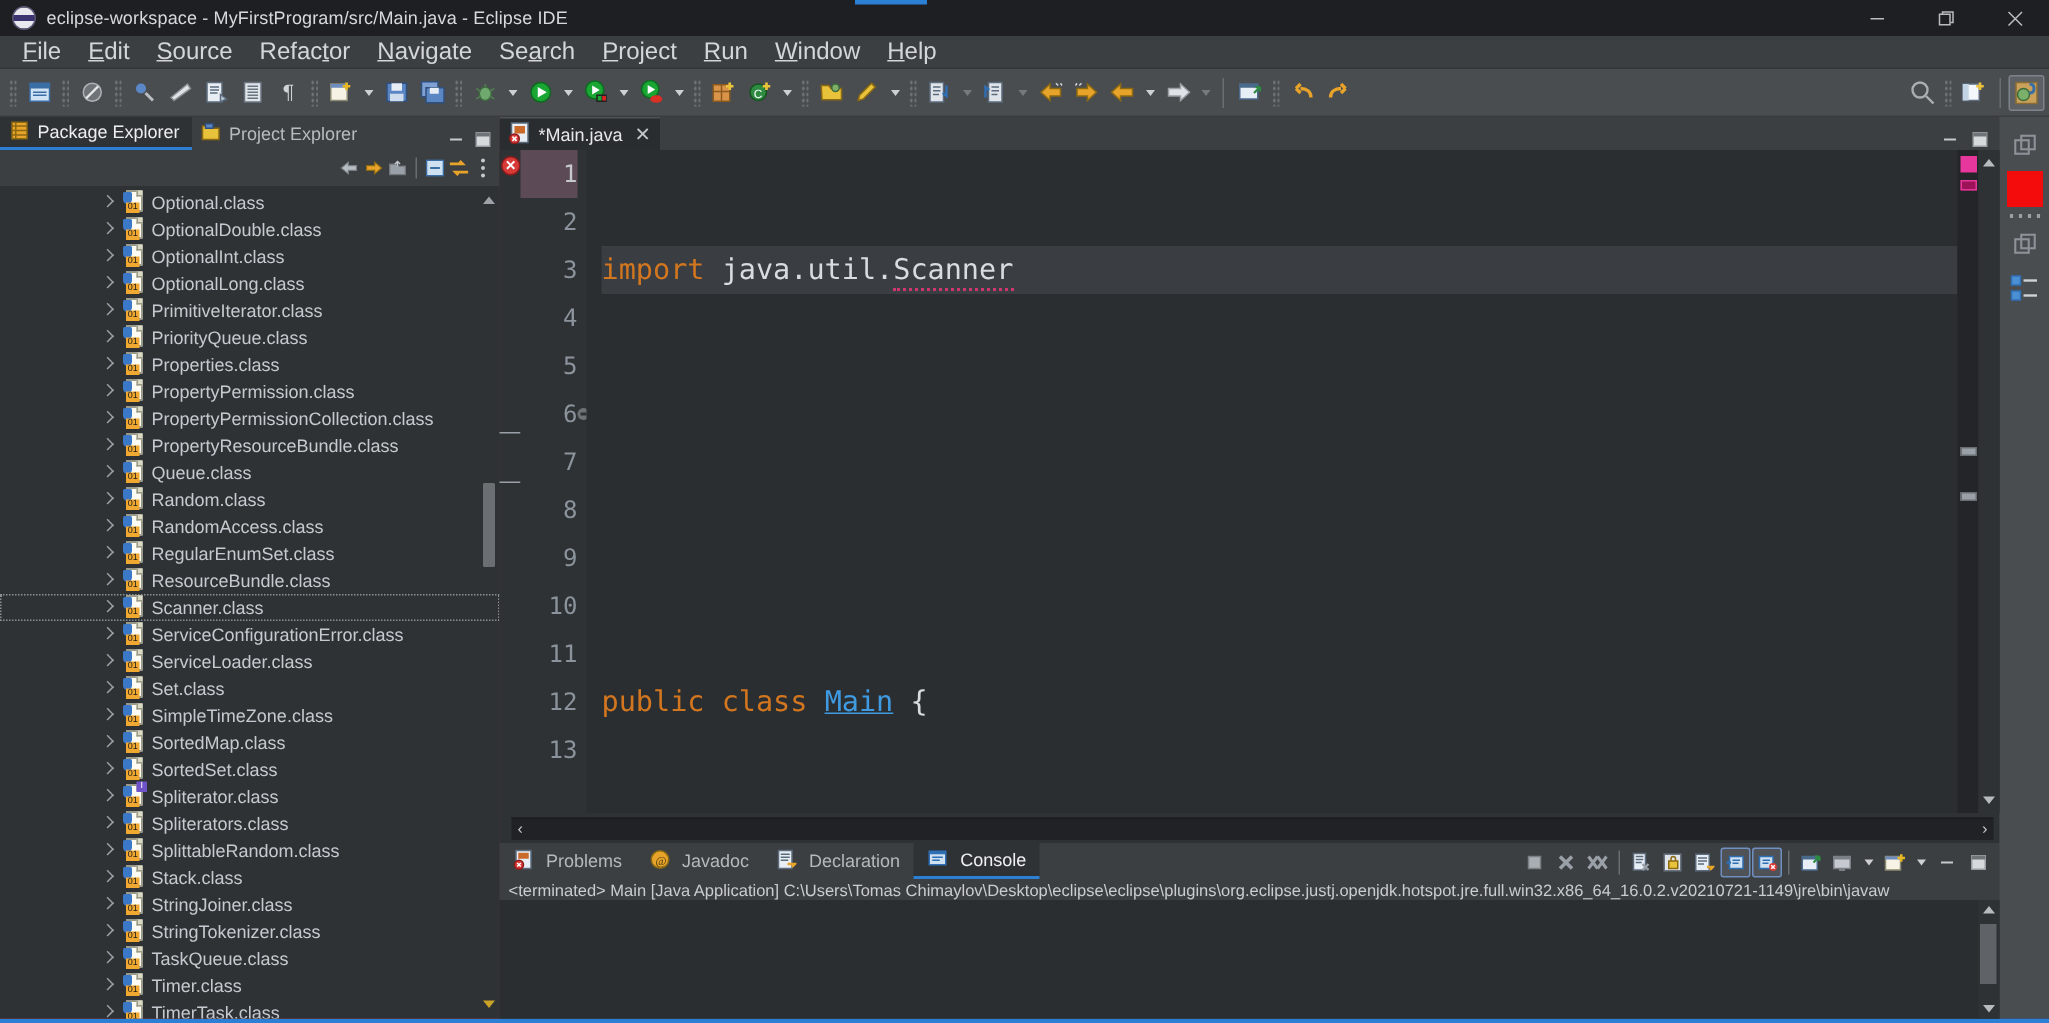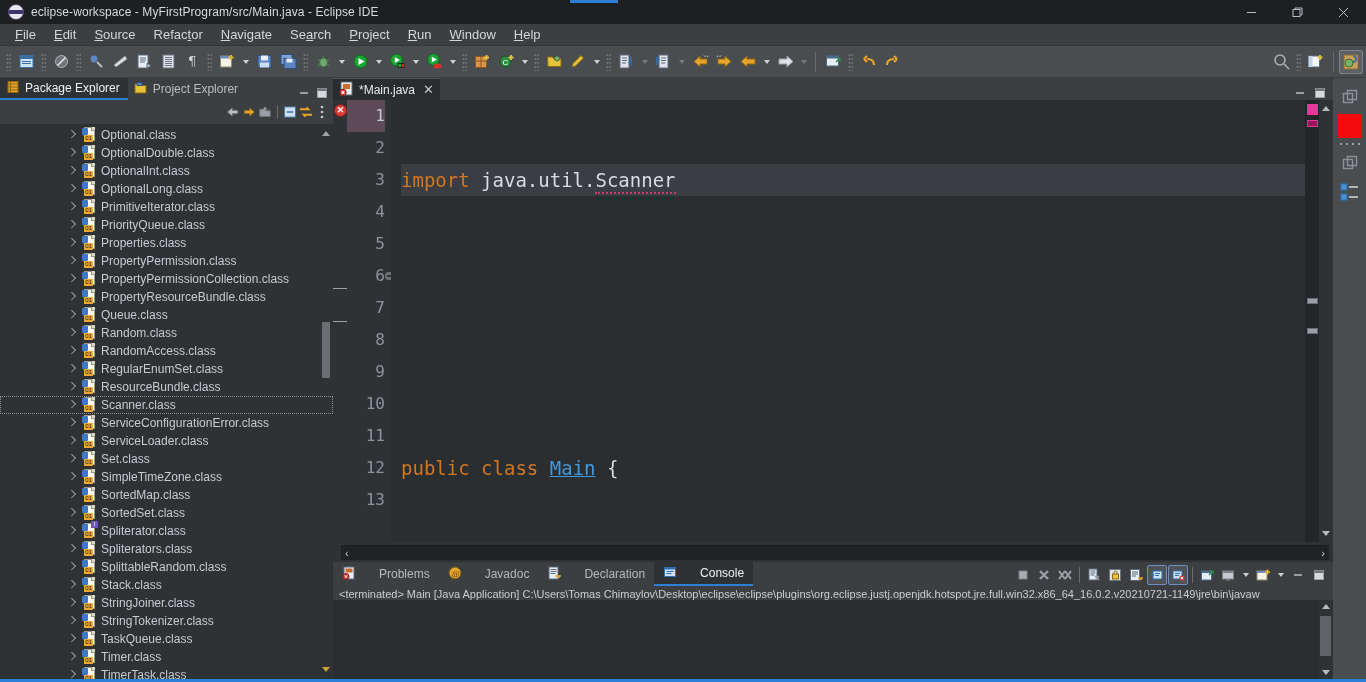--- a/index.html
+++ b/index.html
@@ -35,21 +35,21 @@
   .wc { width: 46px; height: 24px; display: flex; align-items: center; justify-content: center; color: #b9bcc2; }
   .wc svg { display:block; }
 
   
   #menubar {
     height: 22px; background: #3c3f41;
     display: flex; align-items: center; padding-left: 6px;
     border-bottom: 1px solid #34373a;
   }
   .menu-item {
-    padding: 2px 9px; font-size: 13px; color: #d3d6da; line-height: 16px;
+    padding: 2px 9px; font-size: 16px; color: #d3d6da; line-height: 16px;
     white-space: nowrap;
   }
   .menu-item u { text-decoration: underline; }
 
   
   #toolbar {
     height: 32px; background: #4a4d50;
     display: flex; align-items: center; padding: 0 3px;
     border-bottom: 1px solid #3a3d40;
     position: relative;
@@ -208,21 +208,21 @@
   #ed-hscroll .track {
     flex:1 1 auto; height:15px; background:#202225; border-top:1px solid #1a1c1e;
     display:flex; align-items:center; justify-content:space-between; padding:0 4px;
     color:#c6cad0; font-size:11px; margin-left:6px; margin-right:2px;
   }
 
   
   #console { flex:1 1 auto; display:flex; flex-direction:column; min-height:0; background:#3c3f41;}
   #cons-tabs { height:24px; display:flex; align-items:flex-end; background:#3c3f41; }
   .ctab {
-    height:24px; display:flex; align-items:center; gap:23px; padding:0 9px;
+    height:24px; display:flex; align-items:center; gap:8px; padding:0 9px;
     font-size:12px; color:#b5b9be; white-space:nowrap;
   }
   .ctab.active { background:#2f3235; color:#eef0f2; border-bottom:2px solid #2b7fd4; }
   #cons-tool { margin-left:auto; display:flex; align-items:center; gap:1px; padding-right:4px; }
   .cbtn { width:20px;height:20px;display:flex;align-items:center;justify-content:center;border-radius:2px; }
   .cbtn.on { background:#4f5357; border:1px solid #6f8fc0; }
   #cons-body {
     flex:1 1 auto; background:#2b2e31; position:relative; overflow:hidden; min-height:0;
   }
   #cons-status {

